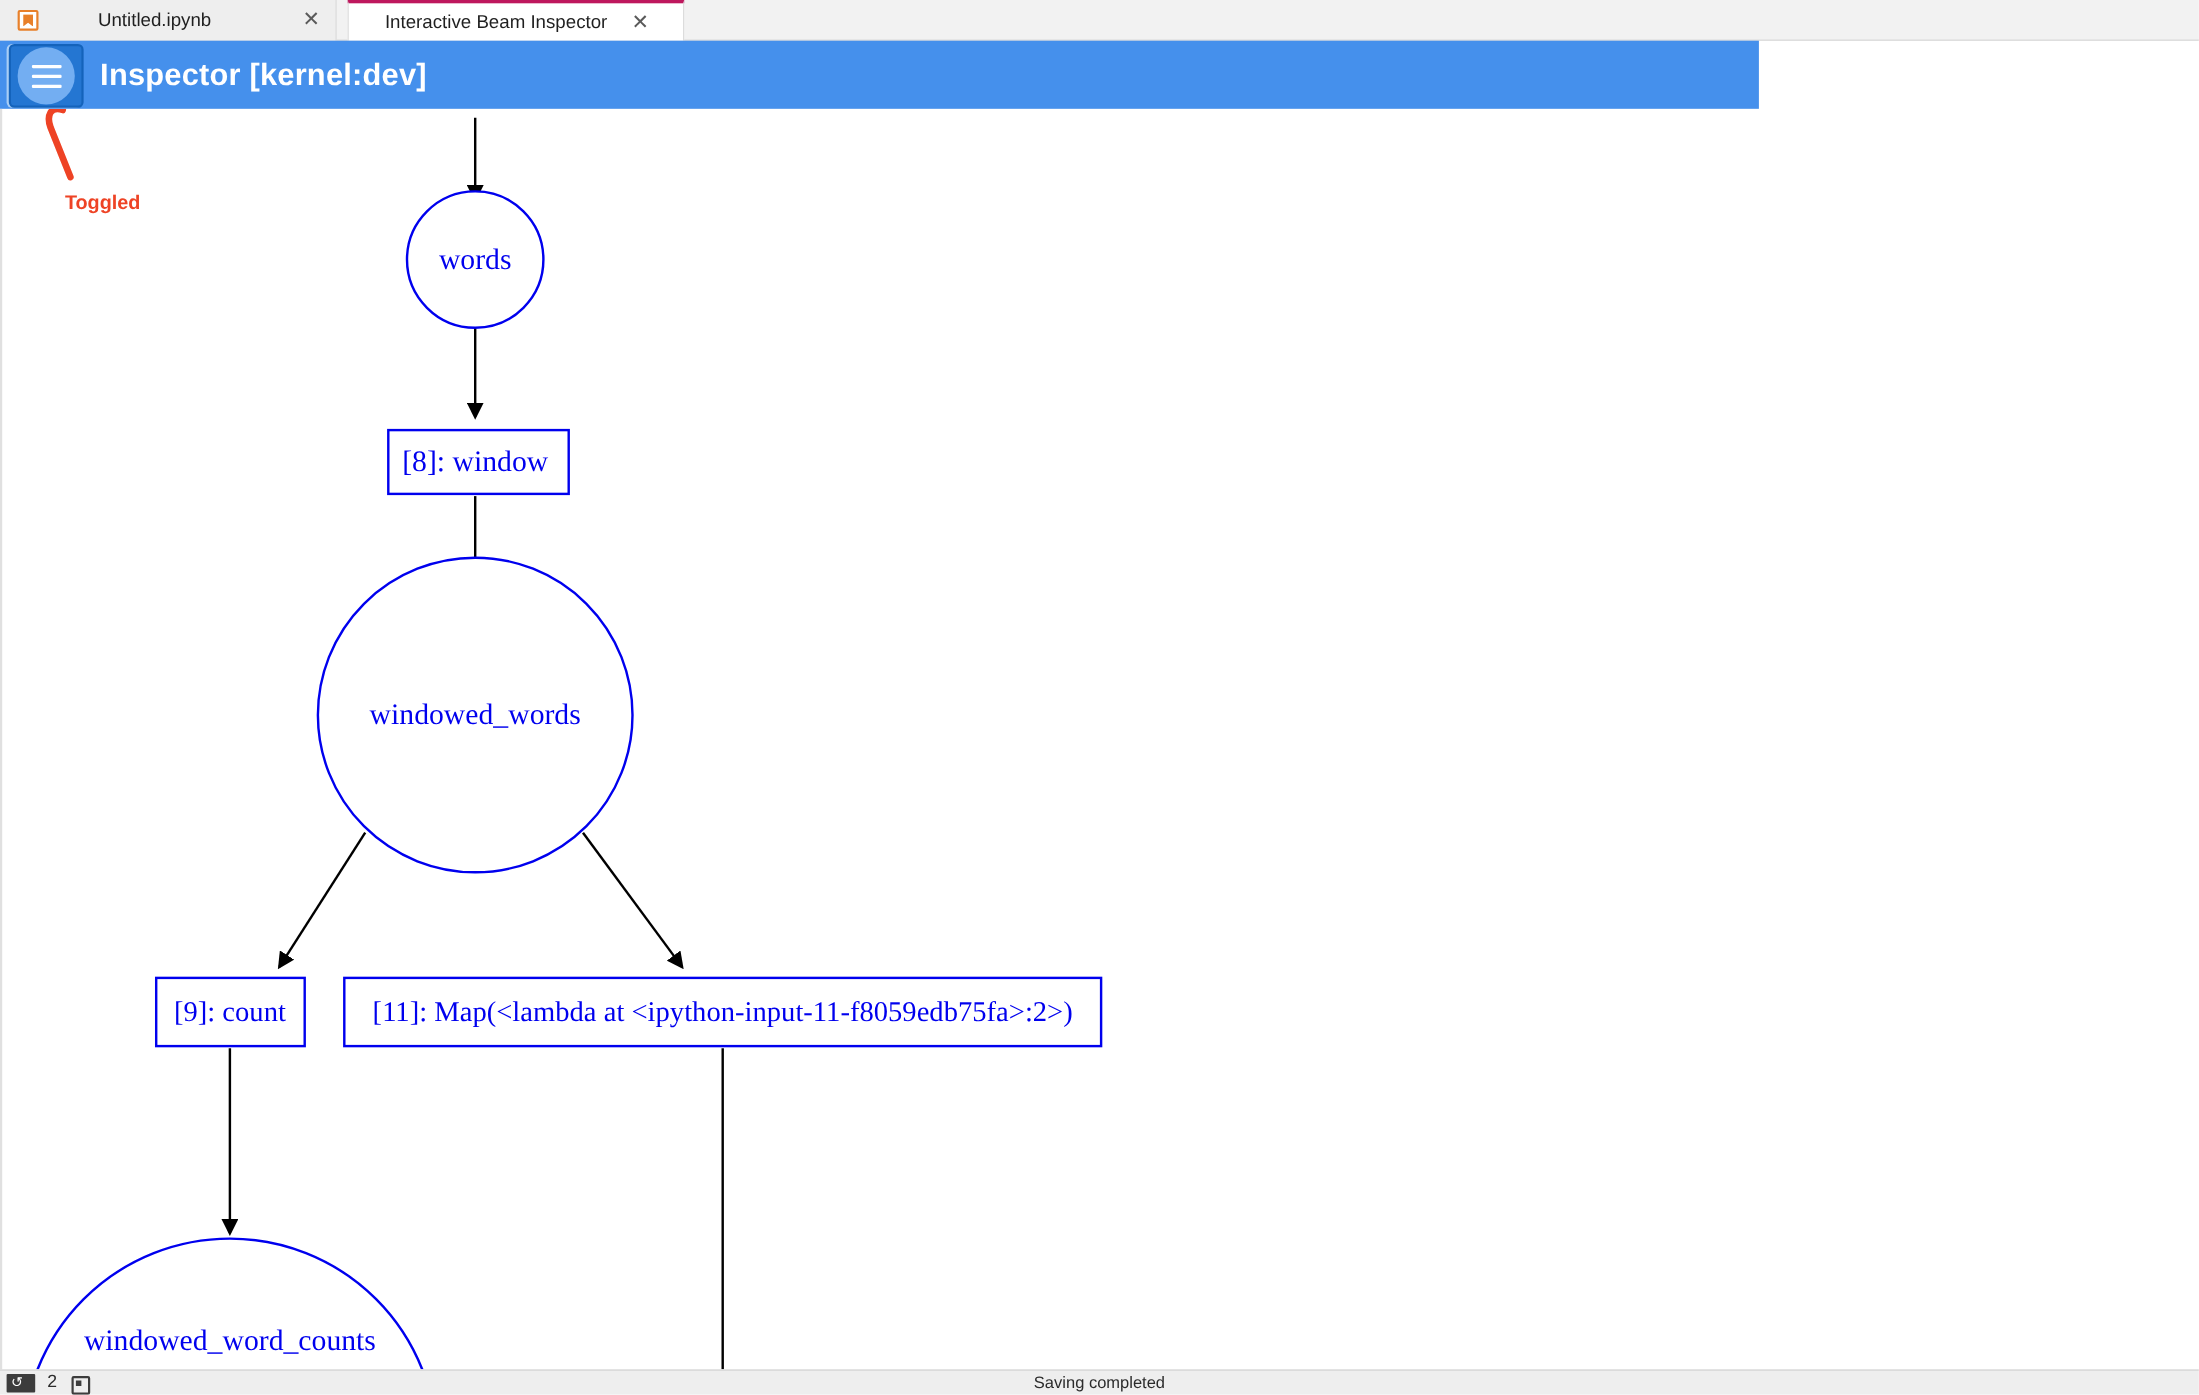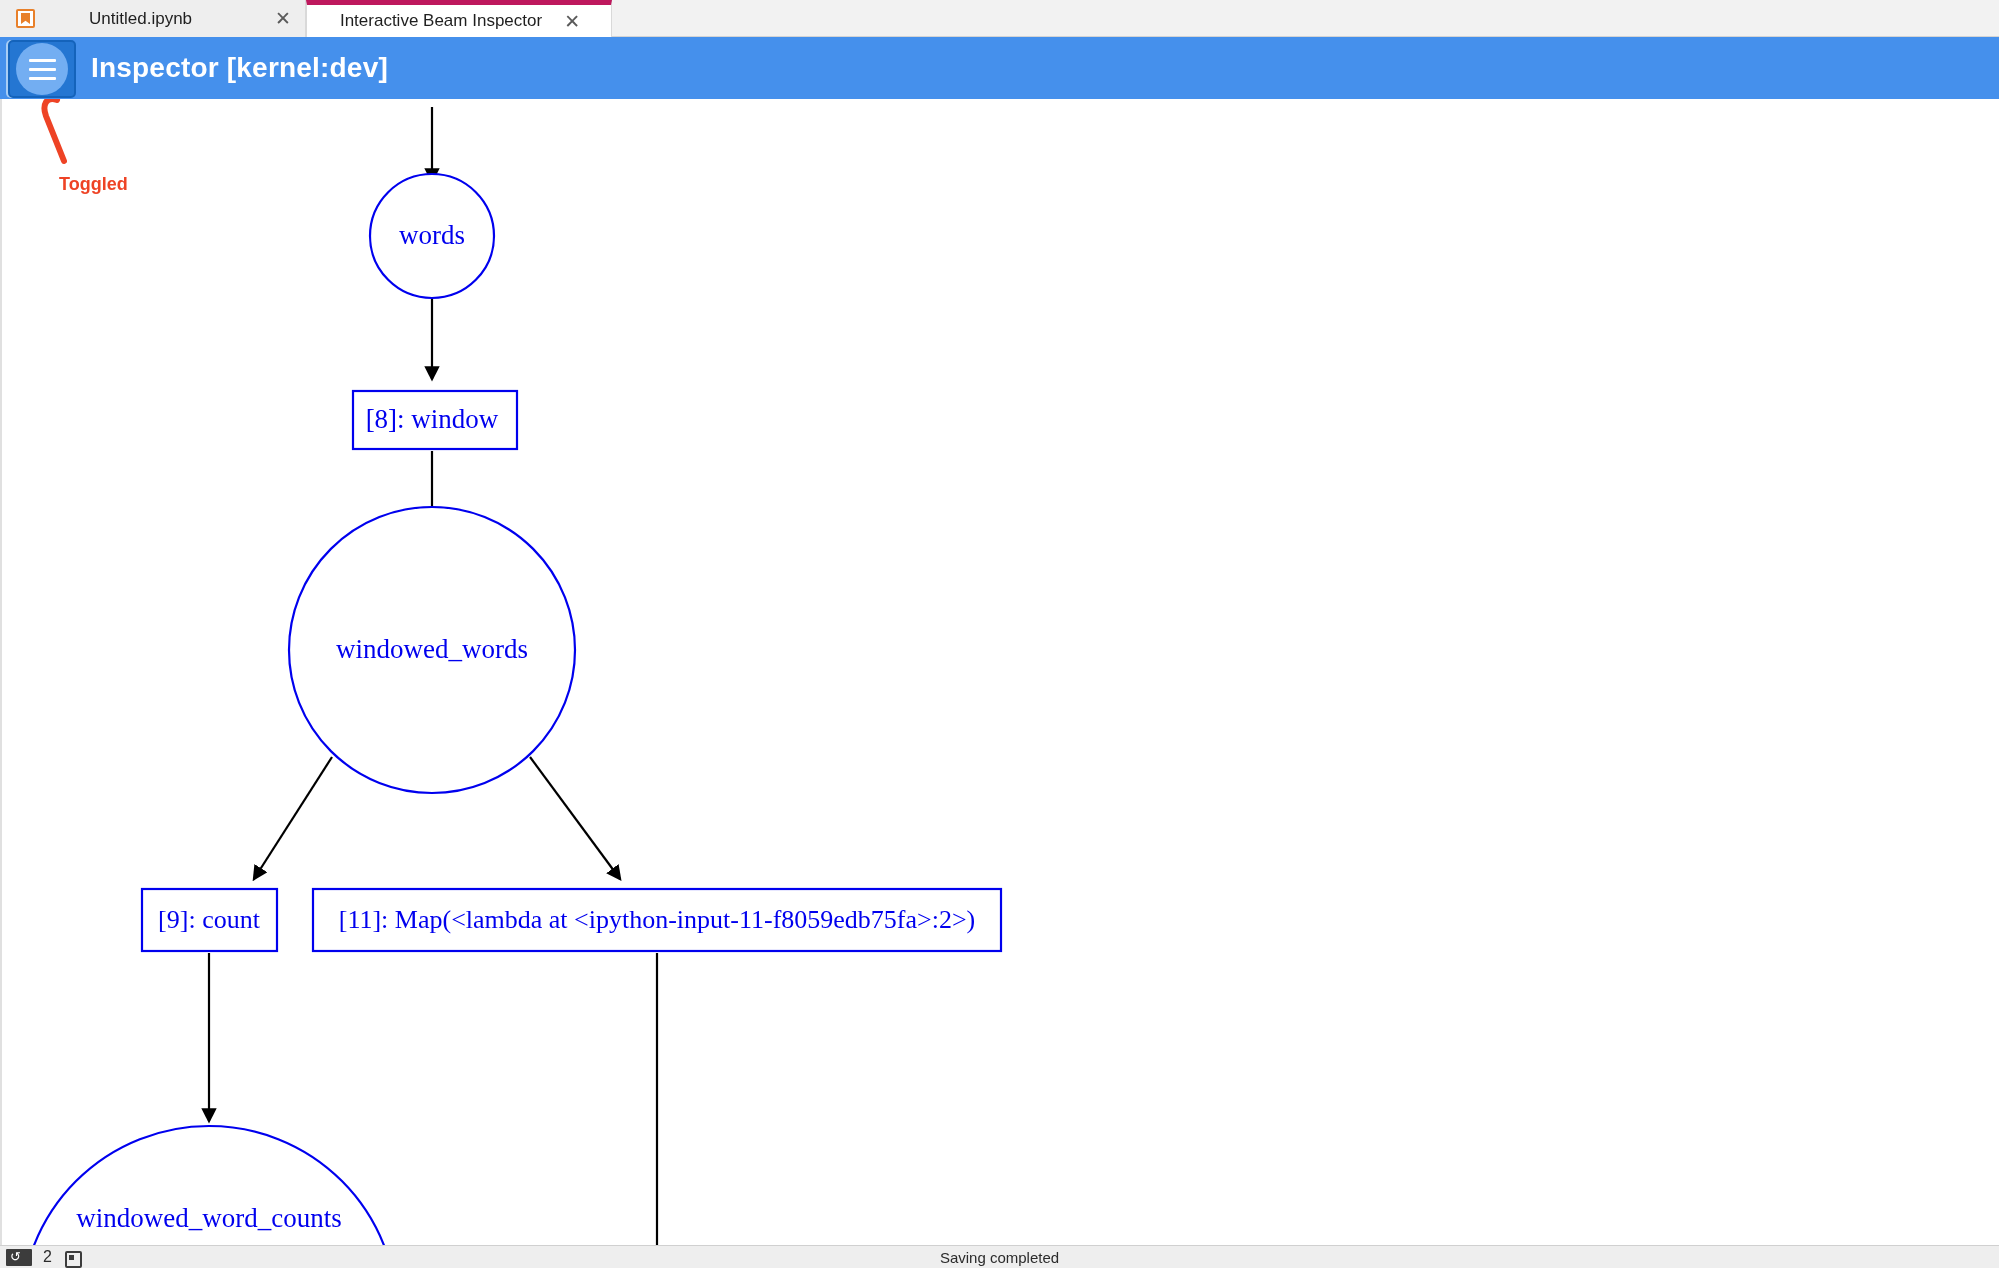--- a/index.html
+++ b/index.html
@@ -40,22 +40,23 @@
     user-select: none;
     text-align: right;
   }
   .tab.inactive {
     background: #eeeeee;
     min-width: 306px;
     justify-content: space-between;
   }
   .tab.active {
     background: #ffffff;
-    border-top: 5px solid #be185d;
+    border-top: 3px solid #be185d;
     border-left: 1px solid #d9d9d9;
+    margin-left: 10px;
     padding-top: 0;
     min-width: 306px;
     justify-content: center;
   }
   .tab-ico {
     width: 19px; height: 19px;
     border: 2px solid #e8802a;
     border-radius: 2px;
     margin-right: 11px;
     position: relative;
@@ -78,21 +79,21 @@
     line-height: 1;
     font-weight: 300;
     cursor: pointer;
   }
   .tab.inactive .tab-close { margin-left: 40px; }
 
   
   .header {
     position: absolute;
     top: 37px; left: 0;
-    width: 1999px; height: 62px;
+    width: 1599px; height: 62px;
     background: #4590ec;
     display: flex;
     align-items: center;
   }
   .hamburger-btn {
     position: absolute;
     left: 8px; top: 3px;
     width: 68px; height: 58px;
     background: #2476d2;
     border: 2px solid #1463bb;

